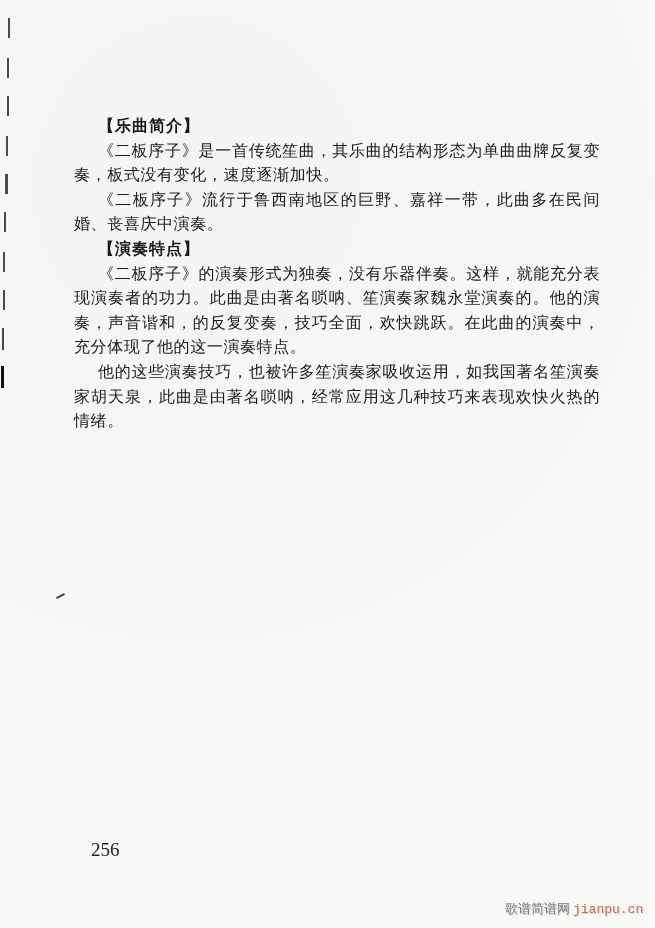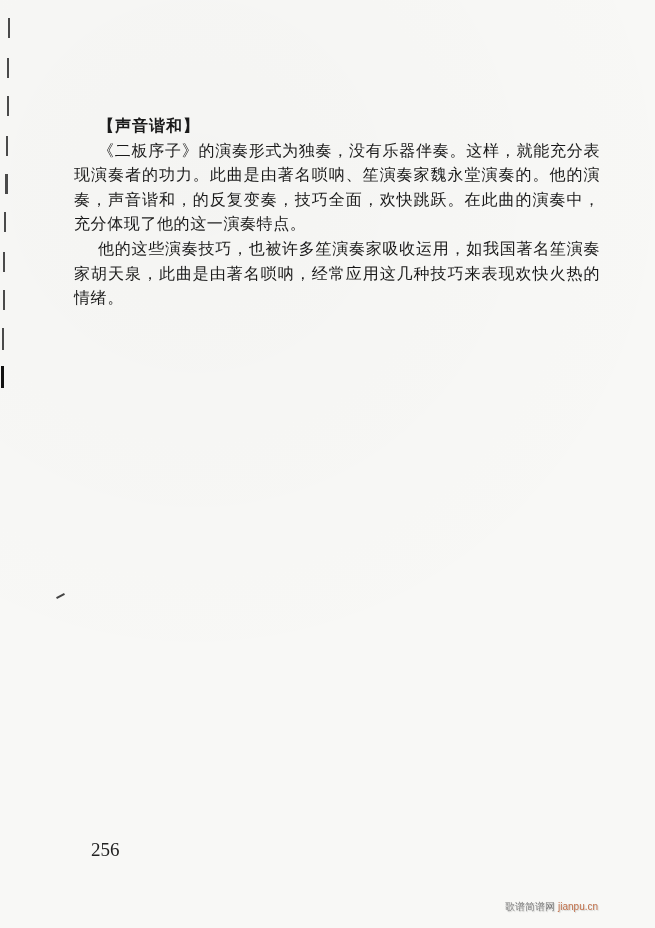--- a/index.html
+++ b/index.html
@@ -72,22 +72,22 @@
       top: 595px;
       width: 9px;
       height: 2px;
       background: #444;
       transform: rotate(-28deg);
     }
     .watermark {
       position: absolute;
       left: 505px;
       top: 900px;
-      font-size: 10px;
-      font-family: Liberation Sans, sans-serif;
+      font-size: 13px;
+      font-family: Liberation Mono, monospace;
       color: #7a7a7a;
       text-shadow: 1px 1px 1px rgba(0,0,0,0.15);
       white-space: nowrap;
     }
     .watermark .wm-domain {
       color: #c0704a;
       margin-left: 3px;
     }
   </style>
 </head>
@@ -103,23 +103,28 @@
     <div class="binding-mark" style="left:5px; top:174px; height:20px; width:3px;"></div>
     <div class="binding-mark" style="left:4px; top:212px; height:20px;"></div>
     <div class="binding-mark" style="left:3px; top:252px; height:20px;"></div>
     <div class="binding-mark" style="left:3px; top:290px; height:20px;"></div>
     <div class="binding-mark" style="left:2px; top:328px; height:22px;"></div>
     <div class="binding-mark" style="left:1px; top:366px; height:22px; width:3px; background:#111;"></div>
   </div>
 
   <div class="content">
 
+    <div>
+      <h2 class="section-heading">【乐曲简介】</h2>
+      <p class="para">《二板序子》是一首传统笙曲，其乐曲的结构形态为单曲曲牌反复变奏，板式没有变化，速度逐渐加快。</p>
+      <p class="para">《二板序子》流行于鲁西南地区的巨野、嘉祥一带，此曲多在民间婚、丧喜庆中演奏。</p>
+    </div>
 
     <div>
-      <h2 class="section-heading">【声音谐和】</h2>
+      <h2 class="section-heading">【演奏特点】</h2>
       <p class="para">《二板序子》的演奏形式为独奏，没有乐器伴奏。这样，就能充分表现演奏者的功力。此曲是由著名唢呐、笙演奏家魏永堂演奏的。他的演奏，声音谐和，的反复变奏，技巧全面，欢快跳跃。在此曲的演奏中，充分体现了他的这一演奏特点。</p>
       <p class="para">他的这些演奏技巧，也被许多笙演奏家吸收运用，如我国著名笙演奏家胡天泉，此曲是由著名唢呐，经常应用这几种技巧来表现欢快火热的情绪。</p>
     </div>
 
   </div>
 
   <div class="stray-mark"></div>
 
   <div class="page-number">256</div>
 

